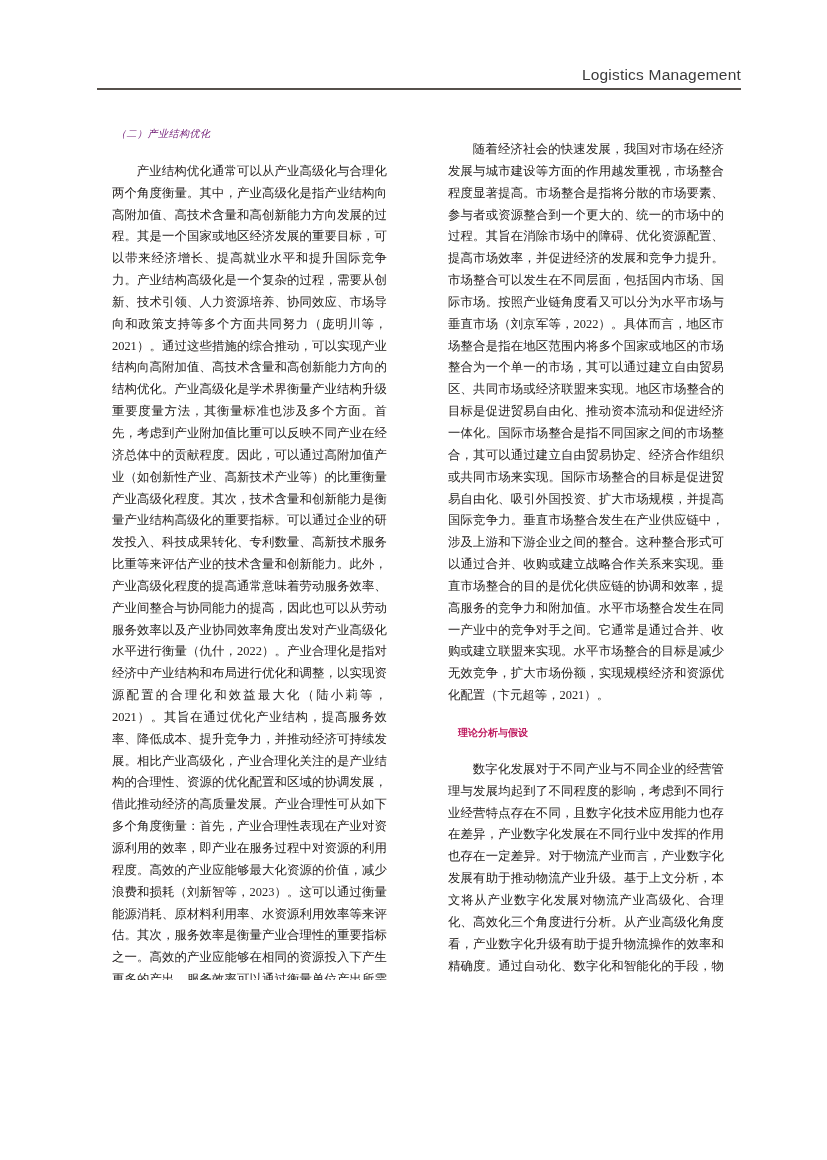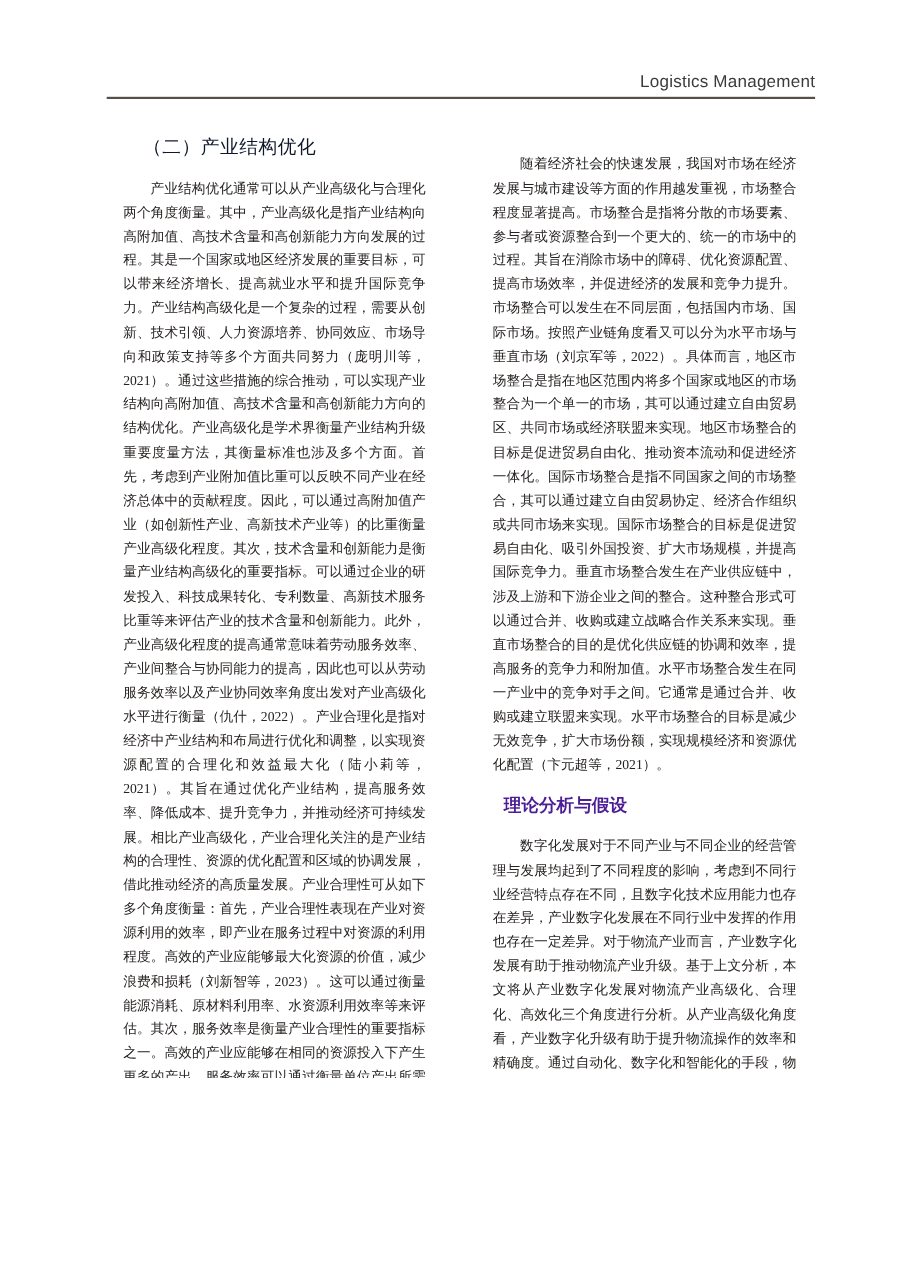--- a/index.html
+++ b/index.html
@@ -41,41 +41,42 @@
     top: 123px;
     font-size: 12.4px;
     line-height: 21.85px;
     text-align: justify;
   }
   .col-left  { left: 96px;  width: 307px; }
   .col-right { left: 432px; width: 308px; }
 
   .kai-subheading {
     margin: 0;
-    font-size: 17px;
+    font-size: 10px;
     line-height: 21.85px;
     font-weight: normal;
+    font-style: italic;
     text-indent: 2em;
     letter-spacing: 0.5px;
-    color: #0f172a;
+    color: #701a75;
   }
   .body-para {
     margin: 16px;
     text-indent: 2em;
     color: #262220;
   }
   .section-heading {
     margin: 10px 0 5px 0;
     font-family: Liberation Sans, sans-serif;
-    font-size: 16px;
+    font-size: 10px;
     font-weight: bold;
     line-height: 20px;
     text-indent: 26px;
     text-align: left;
-    color: #4c1d95;
+    color: #be185d;
   }
   
   .footer {
     position: absolute;
     top: 1090px;
     left: 96px;
     width: 644px;
     text-align: left;
     font-family: Liberation Sans, sans-serif;
     font-weight: bold;

